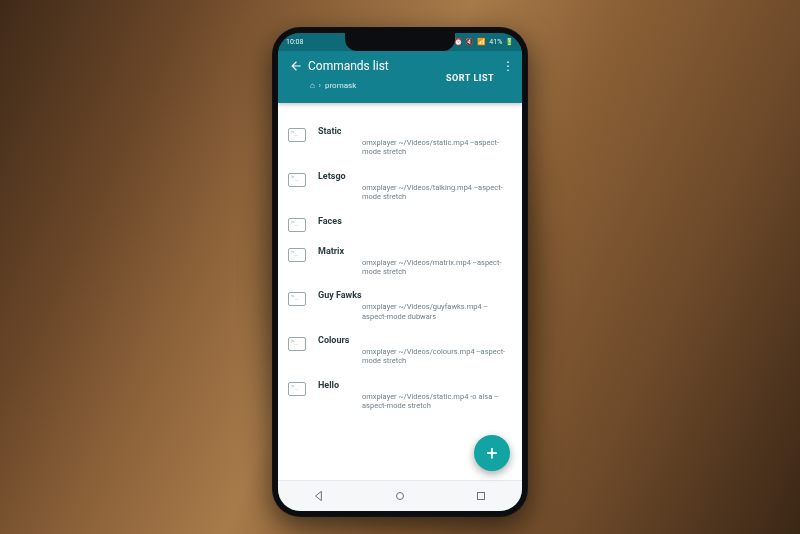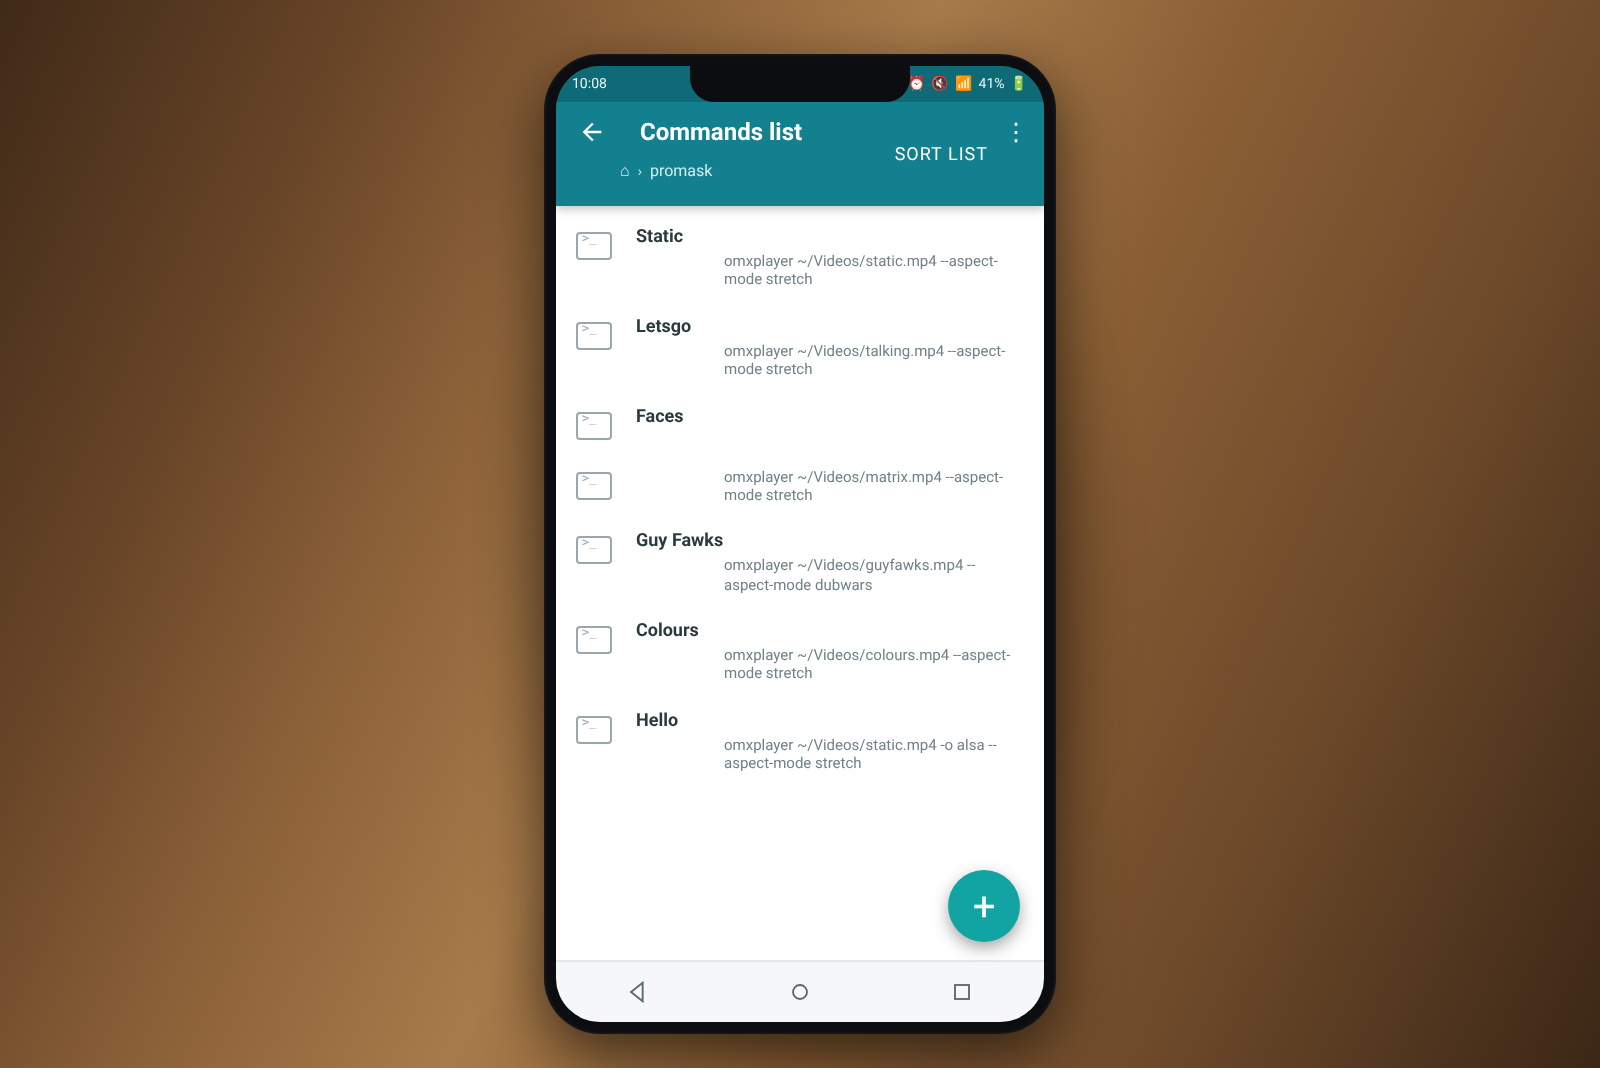--- a/index.html
+++ b/index.html
@@ -117,27 +117,27 @@
     width: 24px;
     height: 24px;
     display: flex;
     align-items: center;
     justify-content: center;
     font-size: 14px;
     cursor: pointer;
   }
   .appbar-title {
     font-size: 12px;
-    font-weight: 700;
+    font-weight: 400;
     flex: 1;
-    margin-left: 12px;
+    margin-left: 0;
   }
   .appbar-sort {
     font-size: 9px;
-    font-weight: 400;
+    font-weight: 700;
     letter-spacing: 0.5px;
     margin-right: 6px;
     cursor: pointer;
     margin-top: 24px;
   }
   .appbar-more {
     width: 16px;
     text-align: center;
     font-size: 12px;
     cursor: pointer;
@@ -157,21 +157,21 @@
   .content {
     position: absolute;
     top: 70px;
     bottom: 30px;
     left: 0;
     right: 0;
     overflow: hidden;
     background: #fff;
   }
   .list {
-    padding: 4px 0;
+    padding: 16px 0;
   }
   .item {
     display: flex;
     align-items: flex-start;
     padding: 7px 12px 7px 10px;
     cursor: pointer;
   }
   .item-ico {
     width: 16px;
     height: 12px;
@@ -317,20 +317,21 @@
             </div>
             <div class="item">
               <div class="item-ico"></div>
               <div class="item-body">
                 <div class="item-title">Faces</div>
               </div>
             </div>
             <div class="item">
               <div class="item-ico"></div>
               <div class="item-body">
+                <div class="item-title">Matrix</div>
                 <div class="item-sub">omxplayer ~/Videos/matrix.mp4 --aspect-mode stretch</div>
               </div>
             </div>
             <div class="item">
               <div class="item-ico"></div>
               <div class="item-body">
                 <div class="item-title">Guy Fawks</div>
                 <div class="item-sub">omxplayer ~/Videos/guyfawks.mp4 --aspect-mode dubwars</div>
               </div>
             </div>

